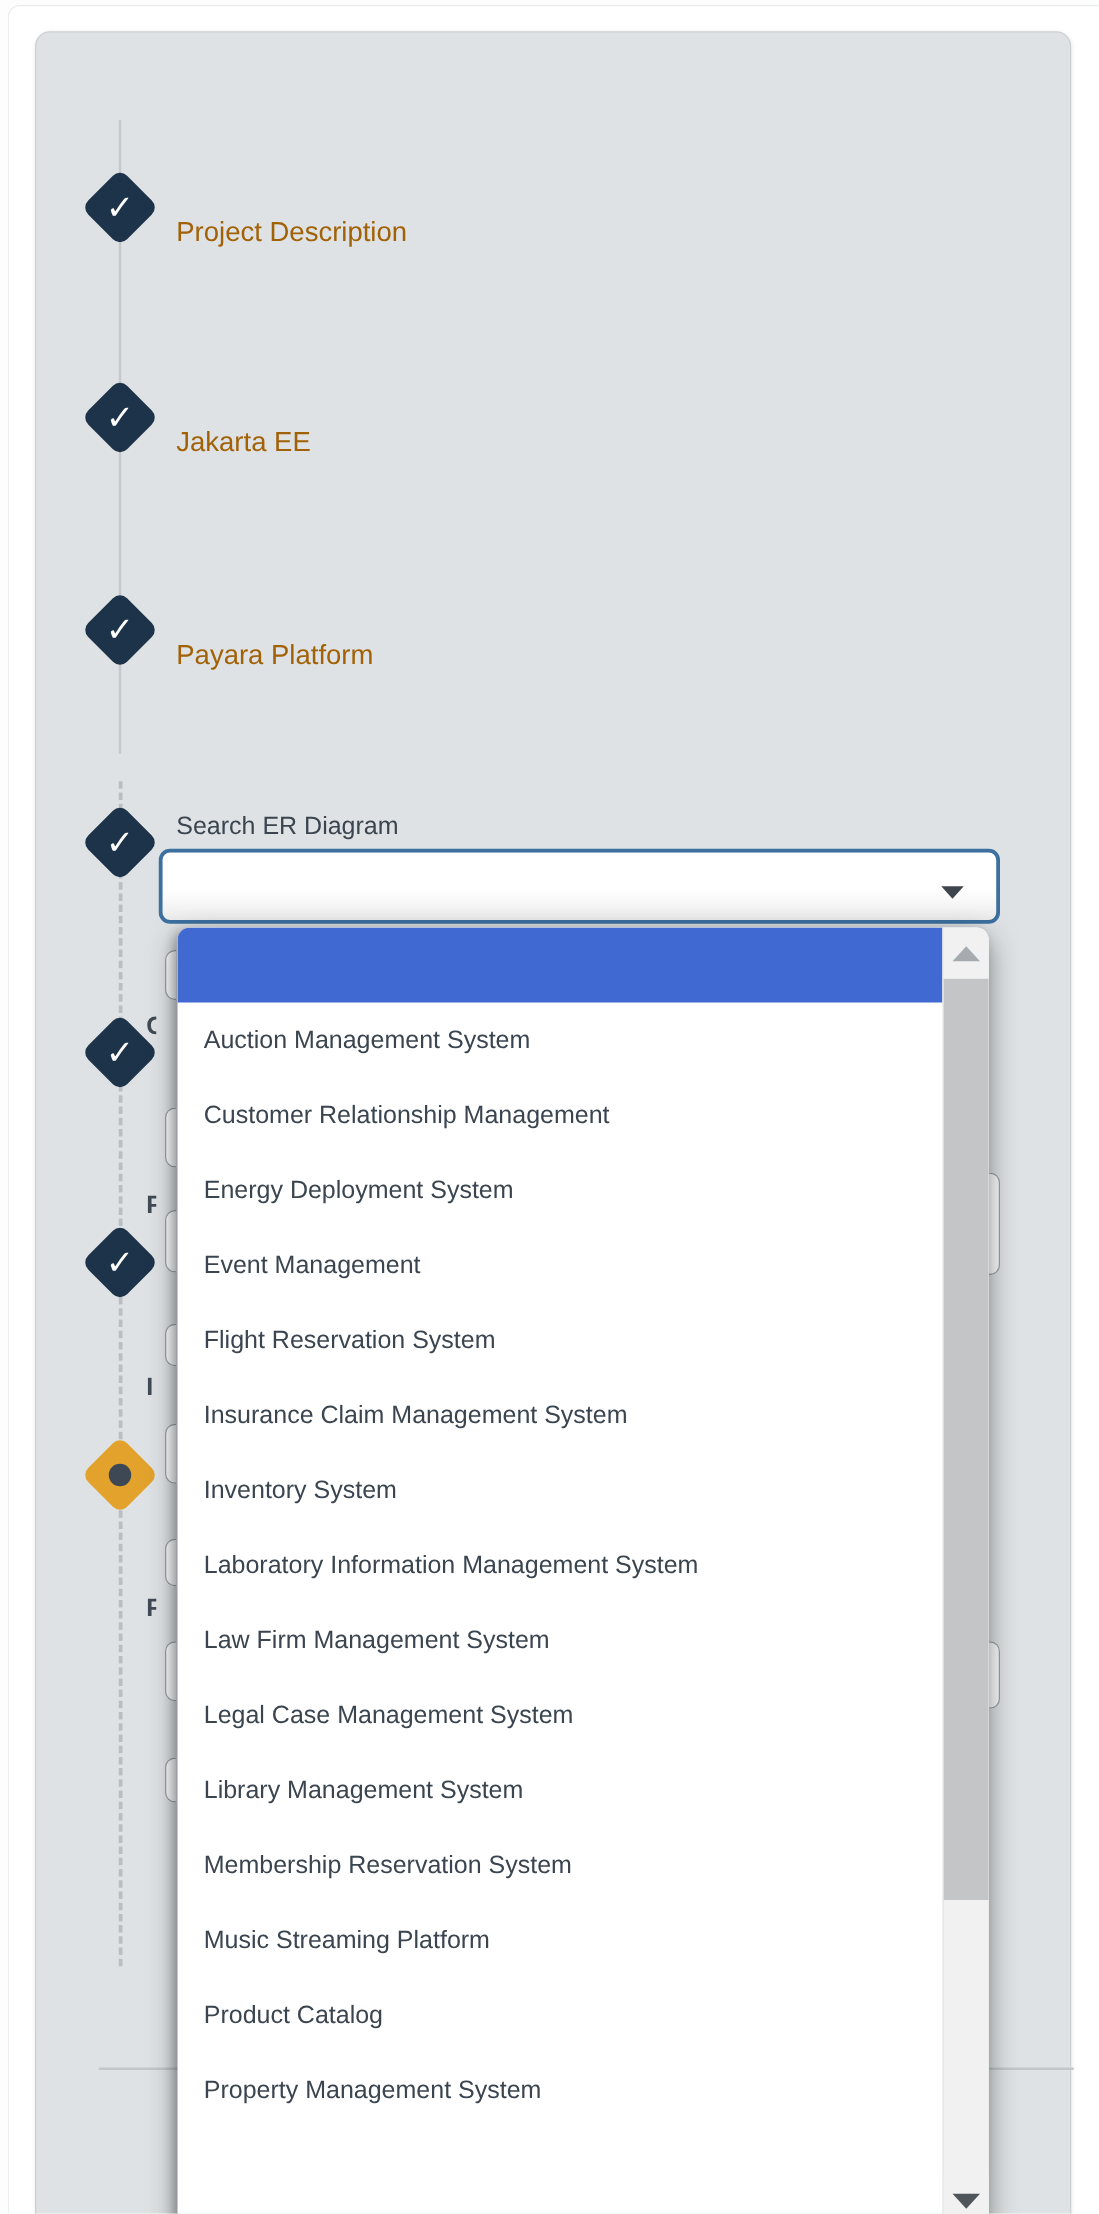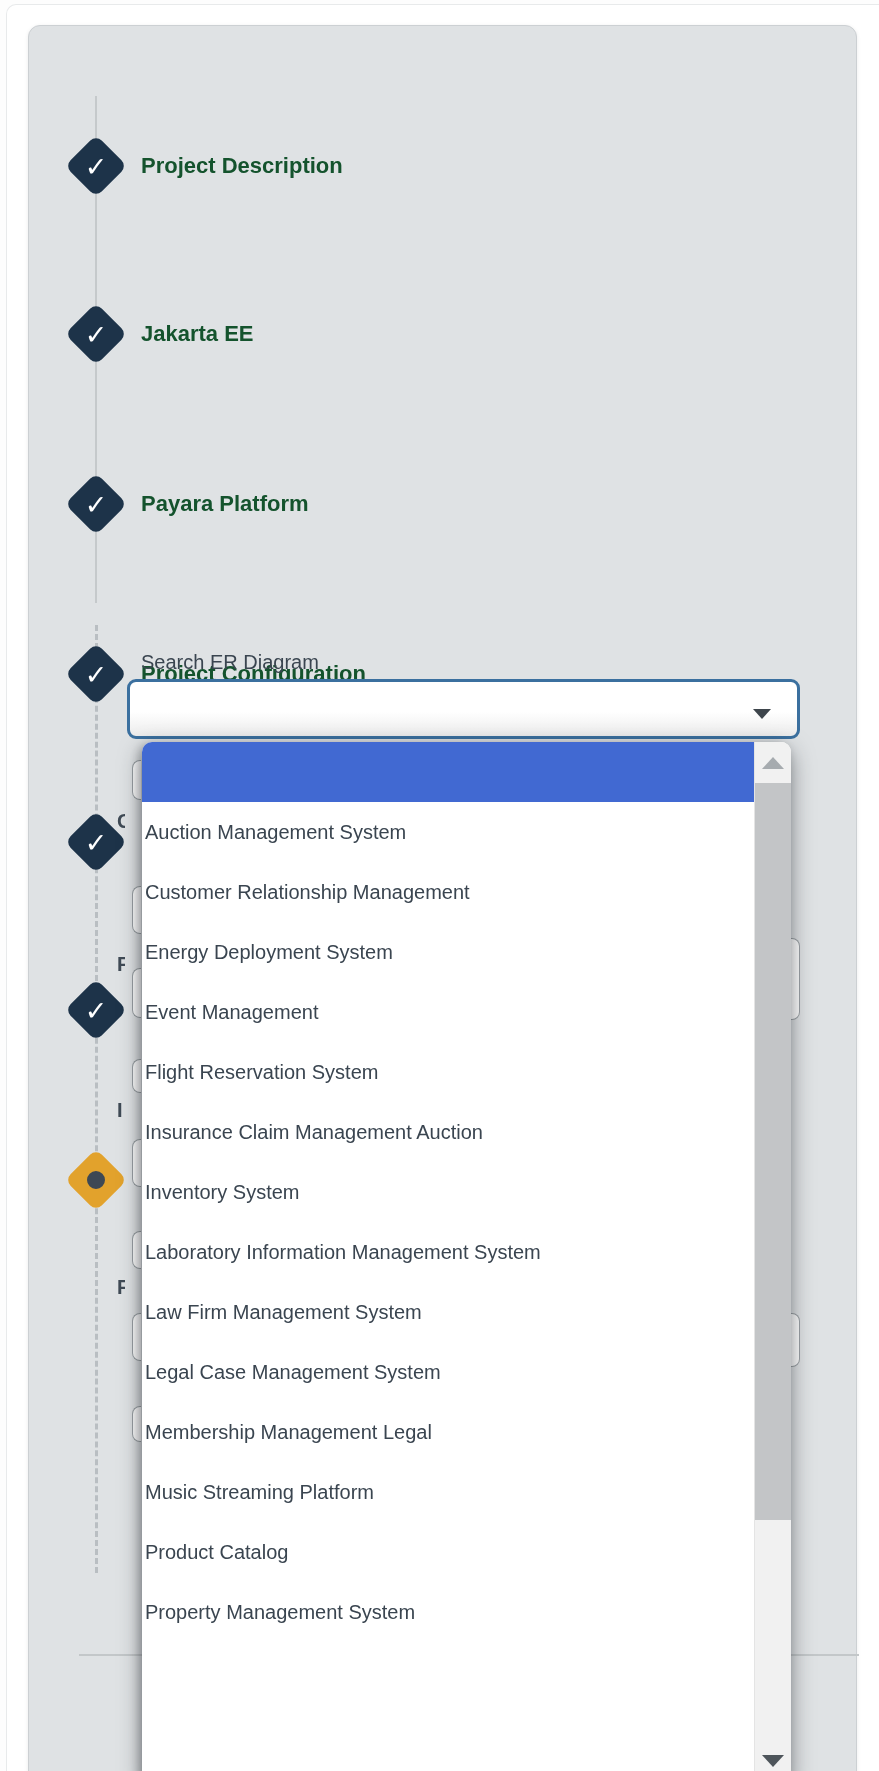--- a/index.html
+++ b/index.html
@@ -12,40 +12,40 @@
   
   .track-solid{position:absolute;left:66px;top:70px;width:2px;height:507px;background:#c5c9cb;}
   .track-dashed{position:absolute;left:66px;top:599px;height:948px;width:0;border-left:3px dashed #b9bec2;}
 
   .step{position:absolute;left:0;height:0;}
   .diamond{position:absolute;left:45px;width:44px;height:44px;border-radius:8px;transform:rotate(45deg);}
   .diamond.done{background:#1d3349;}
   .diamond.active{background:#e2a22c;}
   .diamond .check{position:absolute;left:0;top:0;width:44px;height:44px;display:flex;align-items:center;justify-content:center;transform:rotate(-45deg);color:#ffffff;font-family:"DejaVu Sans",sans-serif;font-weight:700;font-size:27px;line-height:1;}
   .diamond .dot{position:absolute;left:13px;top:13px;width:18px;height:18px;border-radius:50%;background:#3d4854;}
-  .step-label{position:absolute;left:112px;transform:translateY(-50%);font-weight:700;font-size:22px;color:#14532d;white-space:nowrap;}
+  .step-label{position:absolute;left:112px;transform:translateY(-50%);font-weight:400;font-size:22px;color:#a16207;white-space:nowrap;margin-top:20px;}
   .step-label.active-label{font-size:25px;}
 
   
   .search-label{position:absolute;left:112px;top:636px;transform:translateY(-50%);font-size:20px;color:#3a4550;}
 
   
   .combobox{position:absolute;left:98px;top:653px;width:673px;height:60px;box-sizing:border-box;border:3px solid #3b709f;border-radius:9px;background:linear-gradient(180deg,#ffffff 55%,#ececec 100%);}
   .combobox .caret{position:absolute;right:26px;top:27px;width:0;height:0;border-left:9px solid transparent;border-right:9px solid transparent;border-top:10px solid #3e454c;}
 
   
   .sliver-left{position:absolute;left:103px;width:9px;box-sizing:border-box;background:#fdfdfd;border:1.5px solid #9aa0a4;border-right:none;border-radius:8px 0 0 8px;}
   .sliver-right{position:absolute;left:762px;width:9px;box-sizing:border-box;background:#fdfdfd;border:1.5px solid #9aa0a4;border-left:none;border-radius:0 8px 8px 0;}
   .frag-mark{position:absolute;left:88px;width:8px;overflow:hidden;font-weight:700;font-size:20px;color:#3f4a55;line-height:24px;}
   .divider{position:absolute;left:50px;top:1628px;width:780px;height:2px;background:#c3c7c9;}
 
   
   .dropdown{position:absolute;left:113px;top:716px;width:649px;height:1041px;background:#ffffff;border-radius:10px;box-shadow:0 8px 22px rgba(35,40,45,.5),-3px 2px 8px rgba(35,40,45,.25);overflow:hidden;z-index:5;}
   .dd-content{position:absolute;left:0;top:0;width:612px;}
-  .option{width:612px;height:60px;display:flex;align-items:center;box-sizing:border-box;padding-left:3px;font-size:20px;color:#3a4550;white-space:nowrap;}
+  .option{width:612px;height:60px;display:flex;align-items:center;box-sizing:border-box;padding-left:21px;font-size:20px;color:#3a4550;white-space:nowrap;}
   .option.selected{background:#4169d2;}
   
   .dd-scrollbar{position:absolute;right:0;top:0;width:37px;height:100%;background:#f1f1f1;border-left:1px solid #e4e4e4;box-sizing:border-box;}
   .sb-btn{position:absolute;left:0;width:100%;display:flex;align-items:center;justify-content:center;background:#f1f1f1;}
   .sb-up{top:0;height:41px;}
   .sb-down{bottom:0;height:45px;}
   .tri-up{width:0;height:0;border-left:11px solid transparent;border-right:11px solid transparent;border-bottom:12px solid #a6abaf;}
   .tri-down{width:0;height:0;border-left:11px solid transparent;border-right:11px solid transparent;border-top:12px solid #4e555b;}
   .sb-thumb{position:absolute;left:0;top:41px;width:100%;height:737px;background:#c3c5c7;}
 </style>
@@ -130,26 +130,27 @@
     </div>
 
     <div class="dropdown">
       <div class="dd-content" id="dd-options">
           <div class="option selected"></div>
           <div class="option">Auction Management System</div>
           <div class="option">Customer Relationship Management</div>
           <div class="option">Energy Deployment System</div>
           <div class="option">Event Management</div>
           <div class="option">Flight Reservation System</div>
-          <div class="option">Insurance Claim Management Auction</div>
+          <div class="option">Insurance Claim Management System</div>
           <div class="option">Inventory System</div>
           <div class="option">Laboratory Information Management System</div>
           <div class="option">Law Firm Management System</div>
           <div class="option">Legal Case Management System</div>
-          <div class="option">Membership Management Legal</div>
+          <div class="option">Library Management System</div>
+          <div class="option">Membership Reservation System</div>
           <div class="option">Music Streaming Platform</div>
           <div class="option">Product Catalog</div>
           <div class="option">Property Management System</div>
         </div>
       <div class="dd-scrollbar">
         <div class="sb-btn sb-up">
             <span class="tri-up"></span>
           </div>
         <div class="sb-thumb"></div>
         <div class="sb-btn sb-down">

